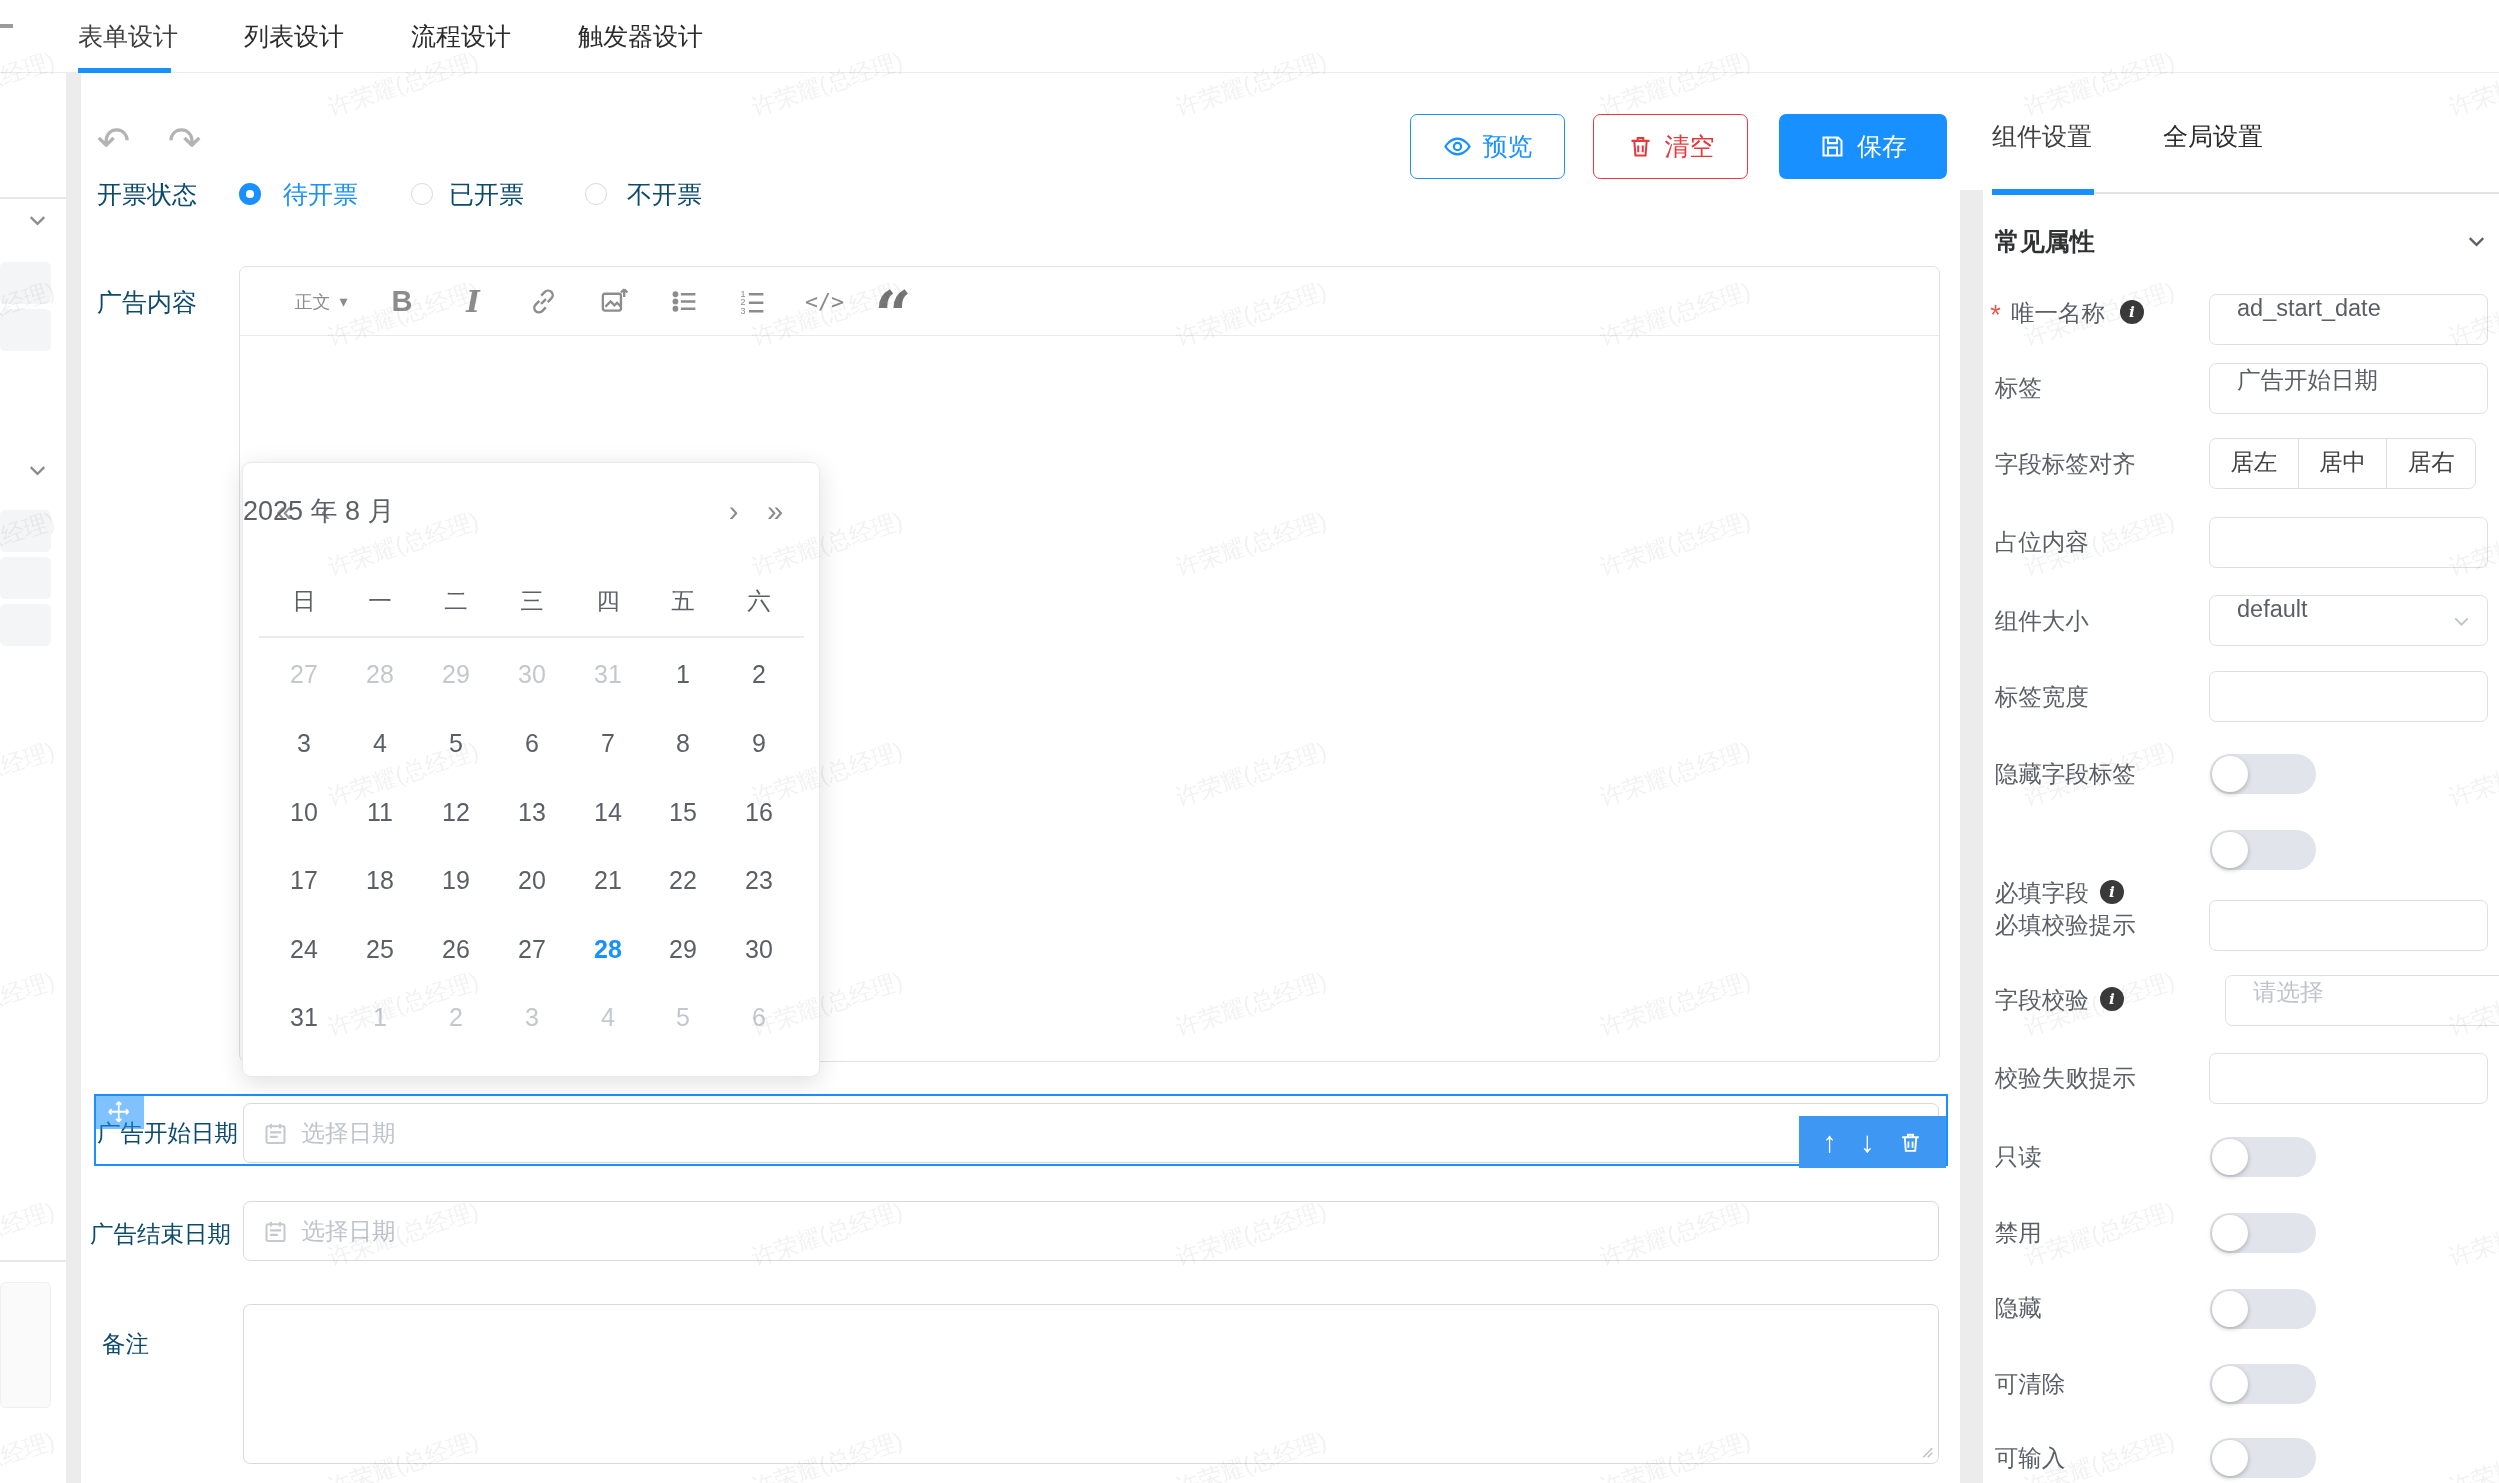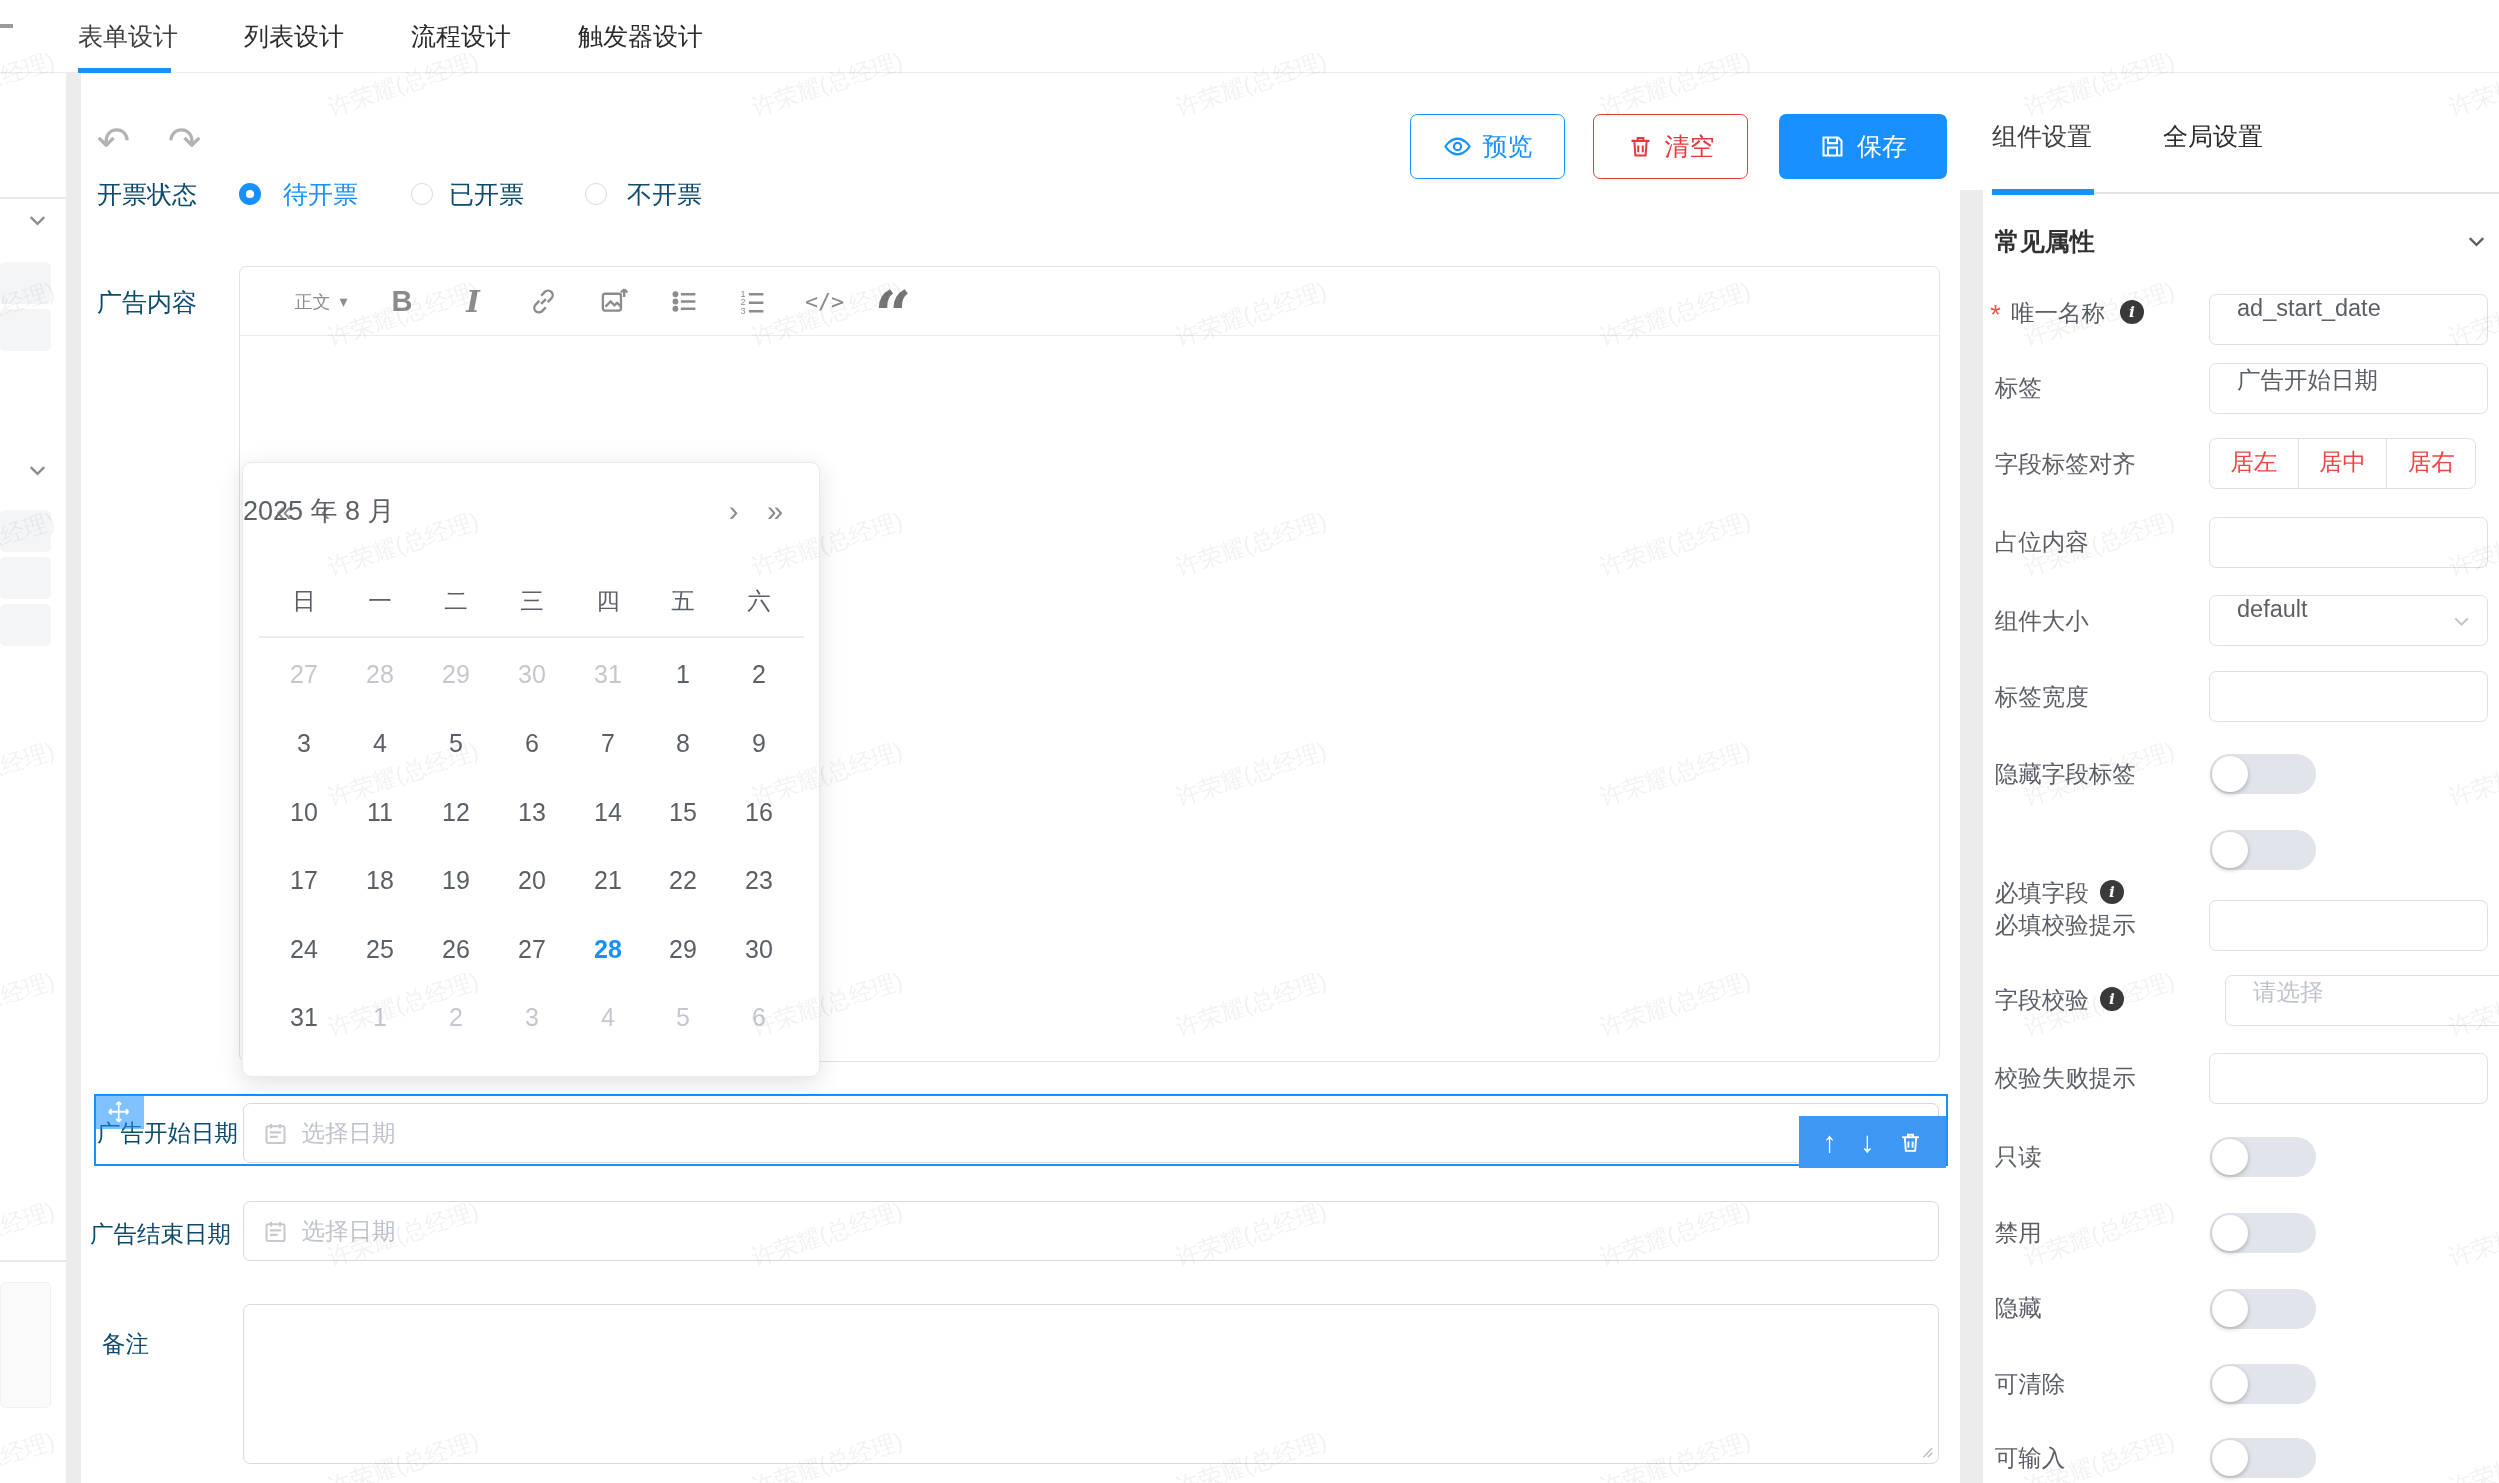--- a/index.html
+++ b/index.html
@@ -22,21 +22,21 @@
            font-size:23.5px;color:#5b5f66;padding-left:27px}
   .placeholder{color:#bfc4cc}
   .p-label{height:36px;line-height:36px;font-size:23.5px;color:#5b5f66}
   .c-label{font-size:23.5px;color:#0c4a6e}
   
   .toggle{width:106px;height:40px;border-radius:20px;background:#e1e4ea;position:absolute;cursor:pointer}
   .toggle .knob{position:absolute;left:1.8px;top:1.8px;width:36px;height:36px;border-radius:50%;
                 background:#fff;box-shadow:0 1.8px 5.4px rgba(0,0,0,.25)}
   
   .seg{display:flex;border:1.8px solid #dcdfe6;border-radius:7.2px;overflow:hidden;background:#fff}
-  .seg>div{flex:1;text-align:center;line-height:47px;font-size:23.5px;color:#ef4444;cursor:pointer}
+  .seg>div{flex:1;text-align:center;line-height:47px;font-size:23.5px;color:#404040;cursor:pointer}
   .seg>div+div{border-left:1.8px solid #dcdfe6}
   
   .info{display:inline-flex;width:24px;height:24px;border-radius:50%;background:#3a3a3a;color:#fff;
         align-items:center;justify-content:center;font:italic 700 15.3px "DejaVu Serif",serif;cursor:pointer}
   .star{color:#f2564d;font-size:27px}
   
   .radio{width:21.7px;height:21.7px;border-radius:50%;background:#fff;position:absolute;box-sizing:border-box}
   .radio.on{border:7.2px solid #1890ff}
   .radio.off{border:1.8px solid #d9d9d9}
   

